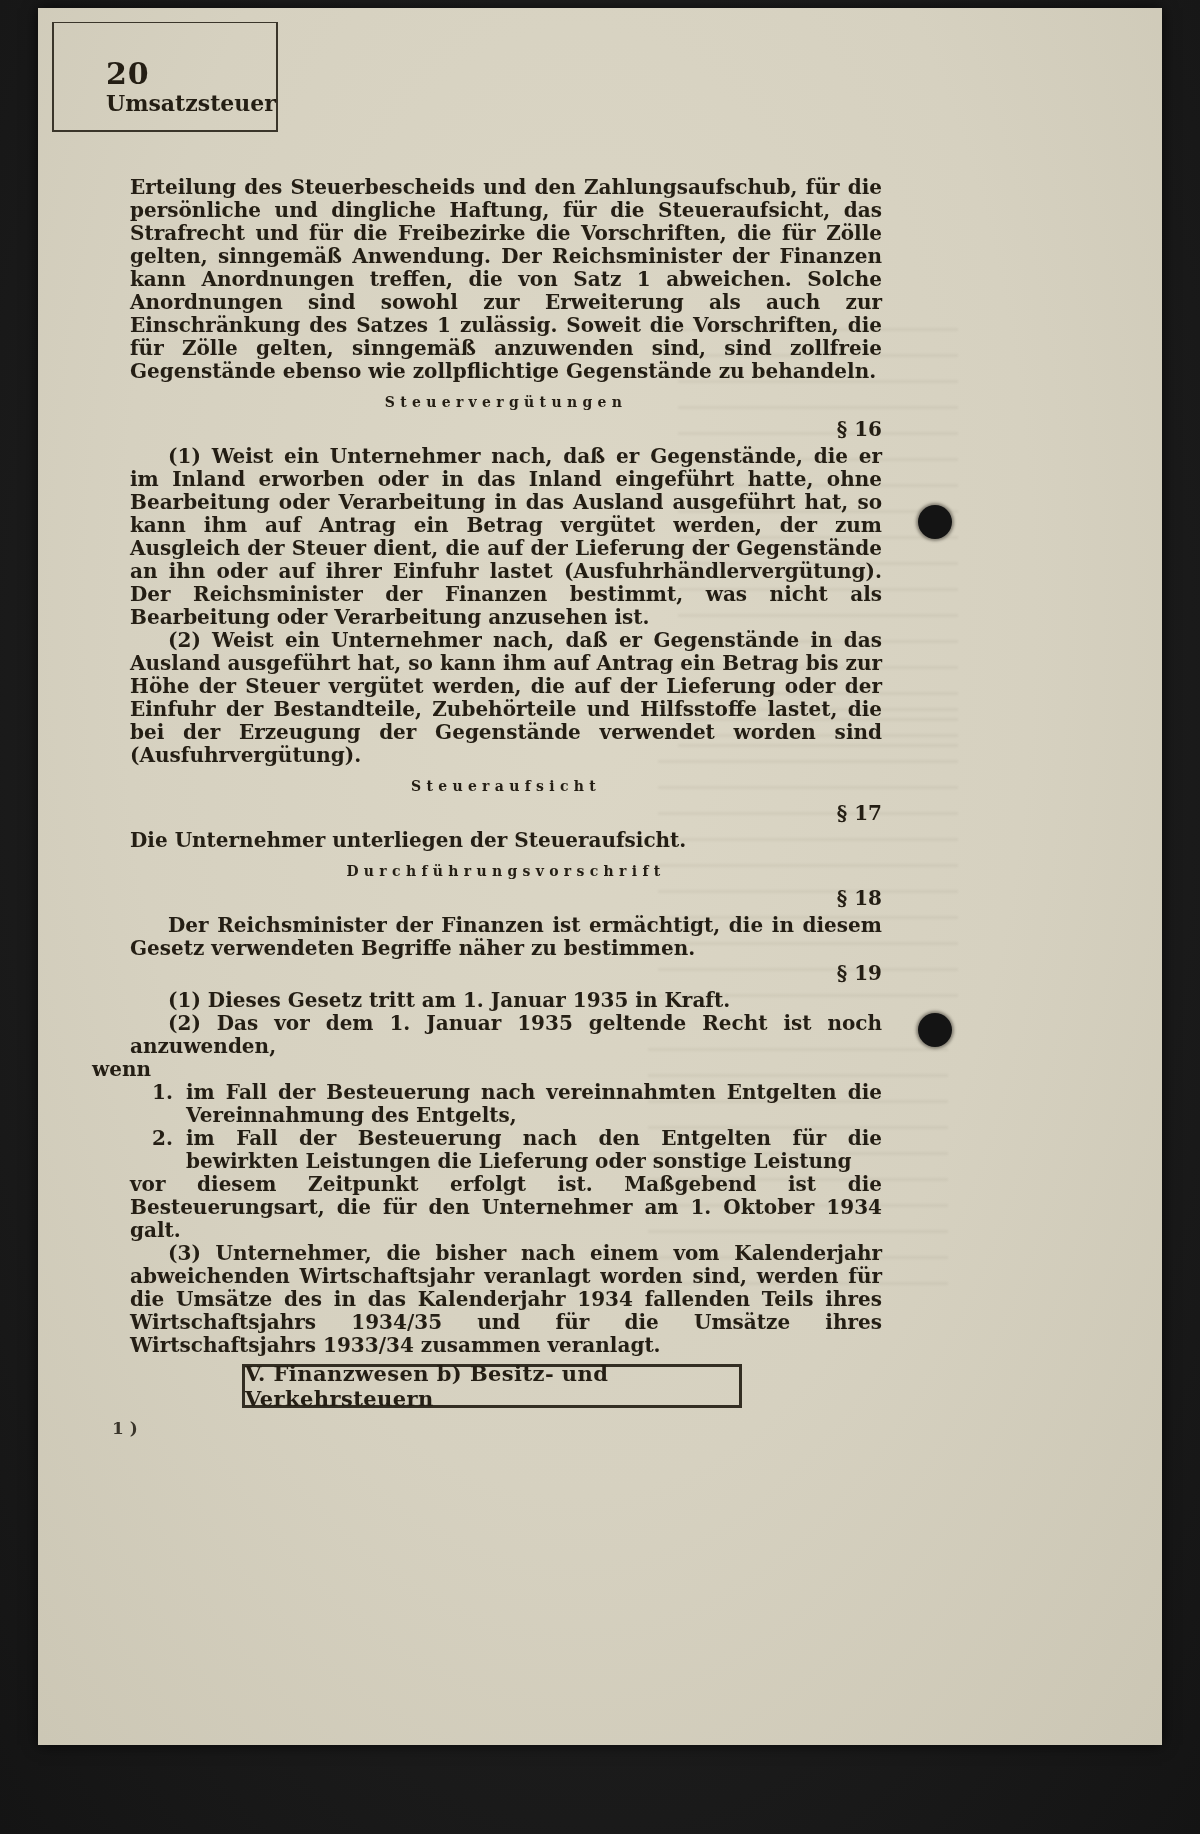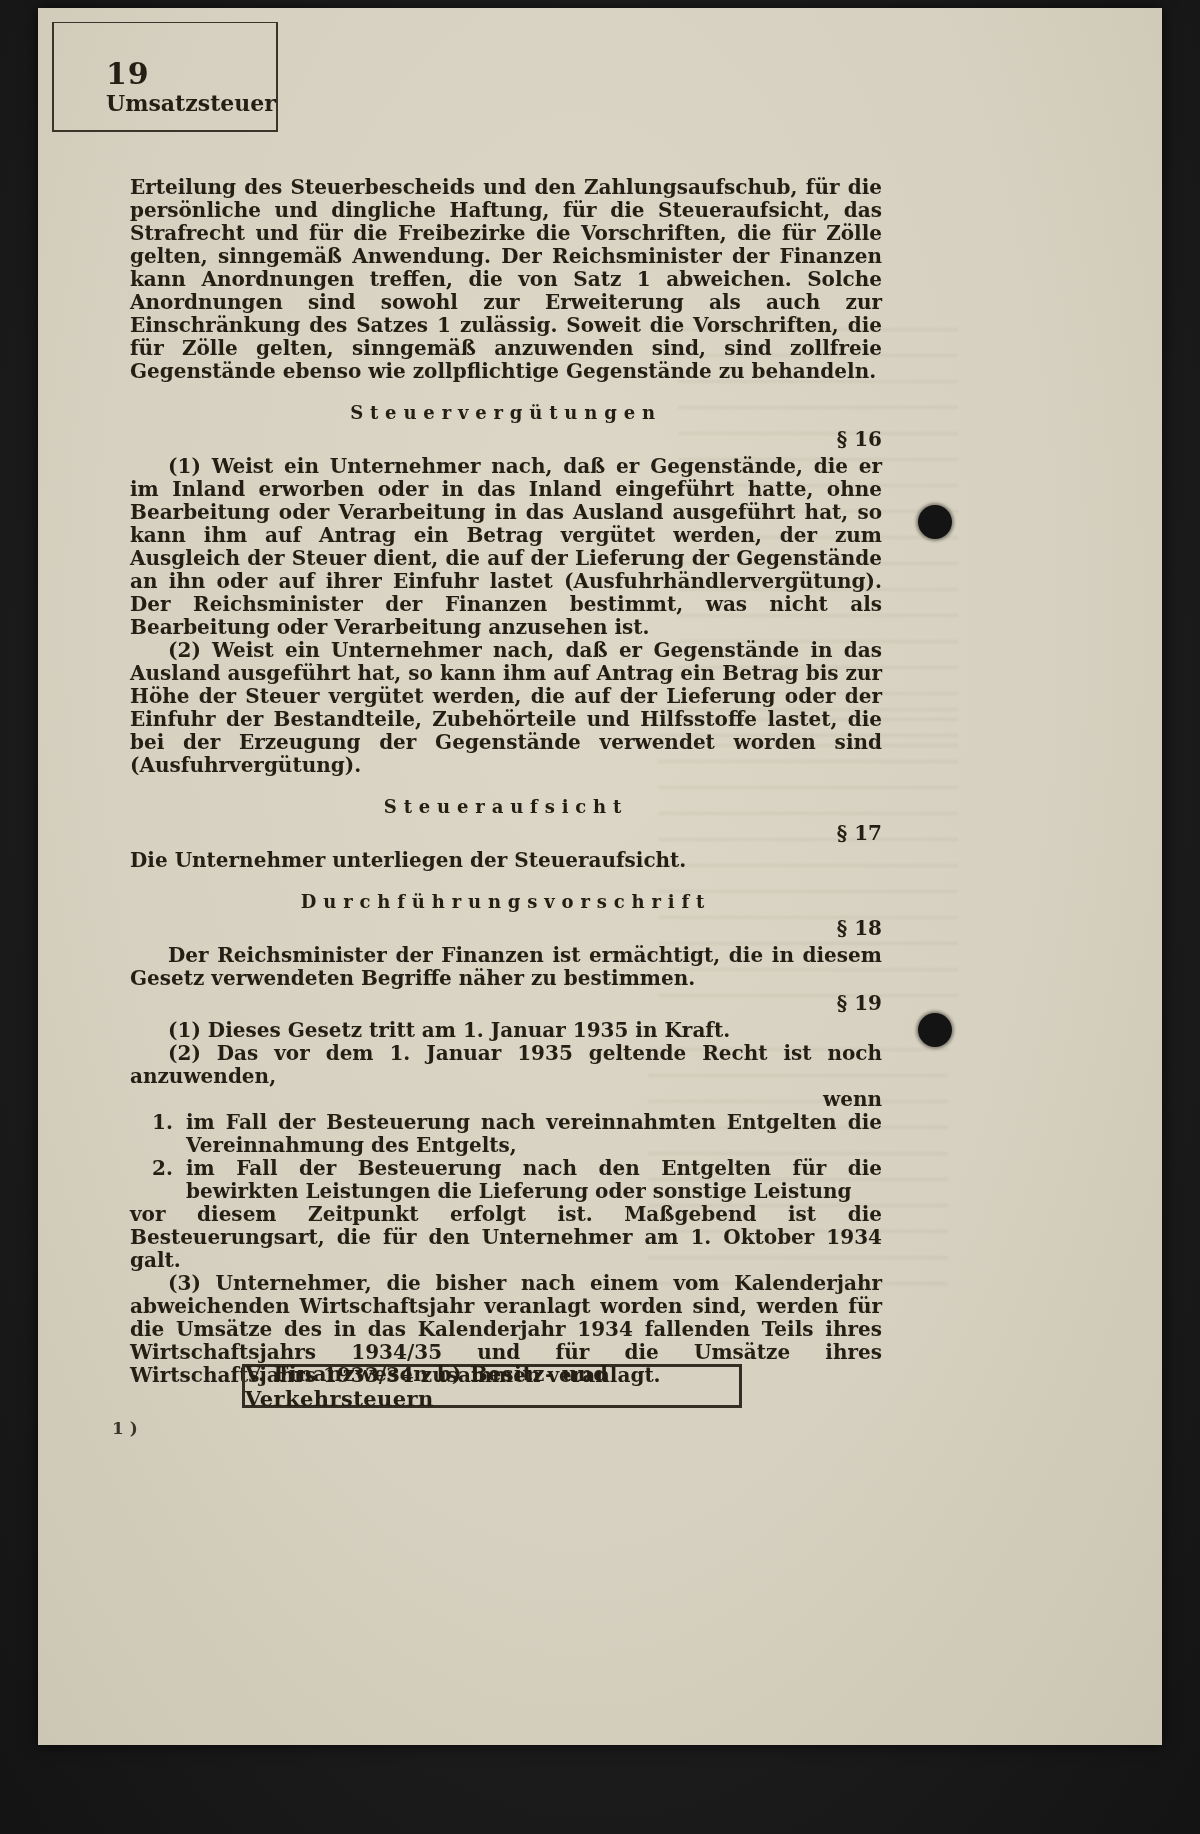--- a/index.html
+++ b/index.html
@@ -28,25 +28,25 @@
   .corner-number { font-size: 30px; font-weight: bold; line-height: 30px; letter-spacing: 1px; }
   .corner-label  { font-size: 22px; font-weight: bold; line-height: 28px; }
   .content {
     position: absolute; left: 92px; top: 168px; width: 752px;
     color: #241e14; font-size: 20px; line-height: 23px;
     font-weight: bold; text-align: justify;
   }
   .para { margin: 0; }
   .indent { text-indent: 38px; }
   .heading {
-    margin: 18px 0 4px; text-align: center; text-indent: 0;
-    letter-spacing: .38em; font-size: 18px;
+    margin: 8px 0 4px; text-align: center; text-indent: 0;
+    letter-spacing: .38em; font-size: 14px;
   }
   .ref { margin: 2px 0 4px; text-align: right; text-indent: 0; }
-  .hang-wenn { margin-left: -38px; text-align: right; text-indent: 0; }
+  .hang-wenn { margin-left: -38px; text-align: left; text-indent: 0; }
   .list-item { position: relative; margin: 0; padding-left: 56px; text-indent: 0; }
   .list-num { position: absolute; left: 22px; }
   .closing { text-indent: 0; }
   .footer-box {
     position: absolute; left: 204px; top: 1356px;
     width: 500px; height: 44px;
     border: 3px solid #332e23;
     display: flex; align-items: center; justify-content: center;
     font-size: 21px; font-weight: bold; color: #241e14; letter-spacing: .02em;
   }
@@ -67,21 +67,21 @@
   .ghost-1 { left: 640px; top: 320px; width: 280px; height: 430px; }
   .ghost-2 { left: 620px; top: 700px; width: 300px; height: 300px; }
   .ghost-3 { left: 610px; top: 1040px; width: 300px; height: 260px; }
 </style>
 </head>
 <body>
 
 <div class="paper">
 
   <div class="corner-box">
-    <div class="corner-number">19</div>
+    <div class="corner-number">20</div>
     <div class="corner-label">Umsatzsteuer</div>
   </div>
 
   <div class="ghost ghost-1"></div>
   <div class="ghost ghost-2"></div>
   <div class="ghost ghost-3"></div>
 
   <div class="content">
 
     <p class="para">Erteilung des Steuerbescheids und den Zahlungsaufschub, für die persönliche und dingliche Haftung, für die Steueraufsicht, das Strafrecht und für die Freibezirke die Vorschriften, die für Zölle gelten, sinngemäß Anwendung. Der Reichsminister der Finanzen kann Anordnungen treffen, die von Satz 1 abweichen. Solche Anordnungen sind sowohl zur Erweiterung als auch zur Einschränkung des Satzes 1 zulässig. Soweit die Vorschriften, die für Zölle gelten, sinngemäß anzuwenden sind, sind zollfreie Gegenstände ebenso wie zollpflichtige Gegenstände zu behandeln.</p>

